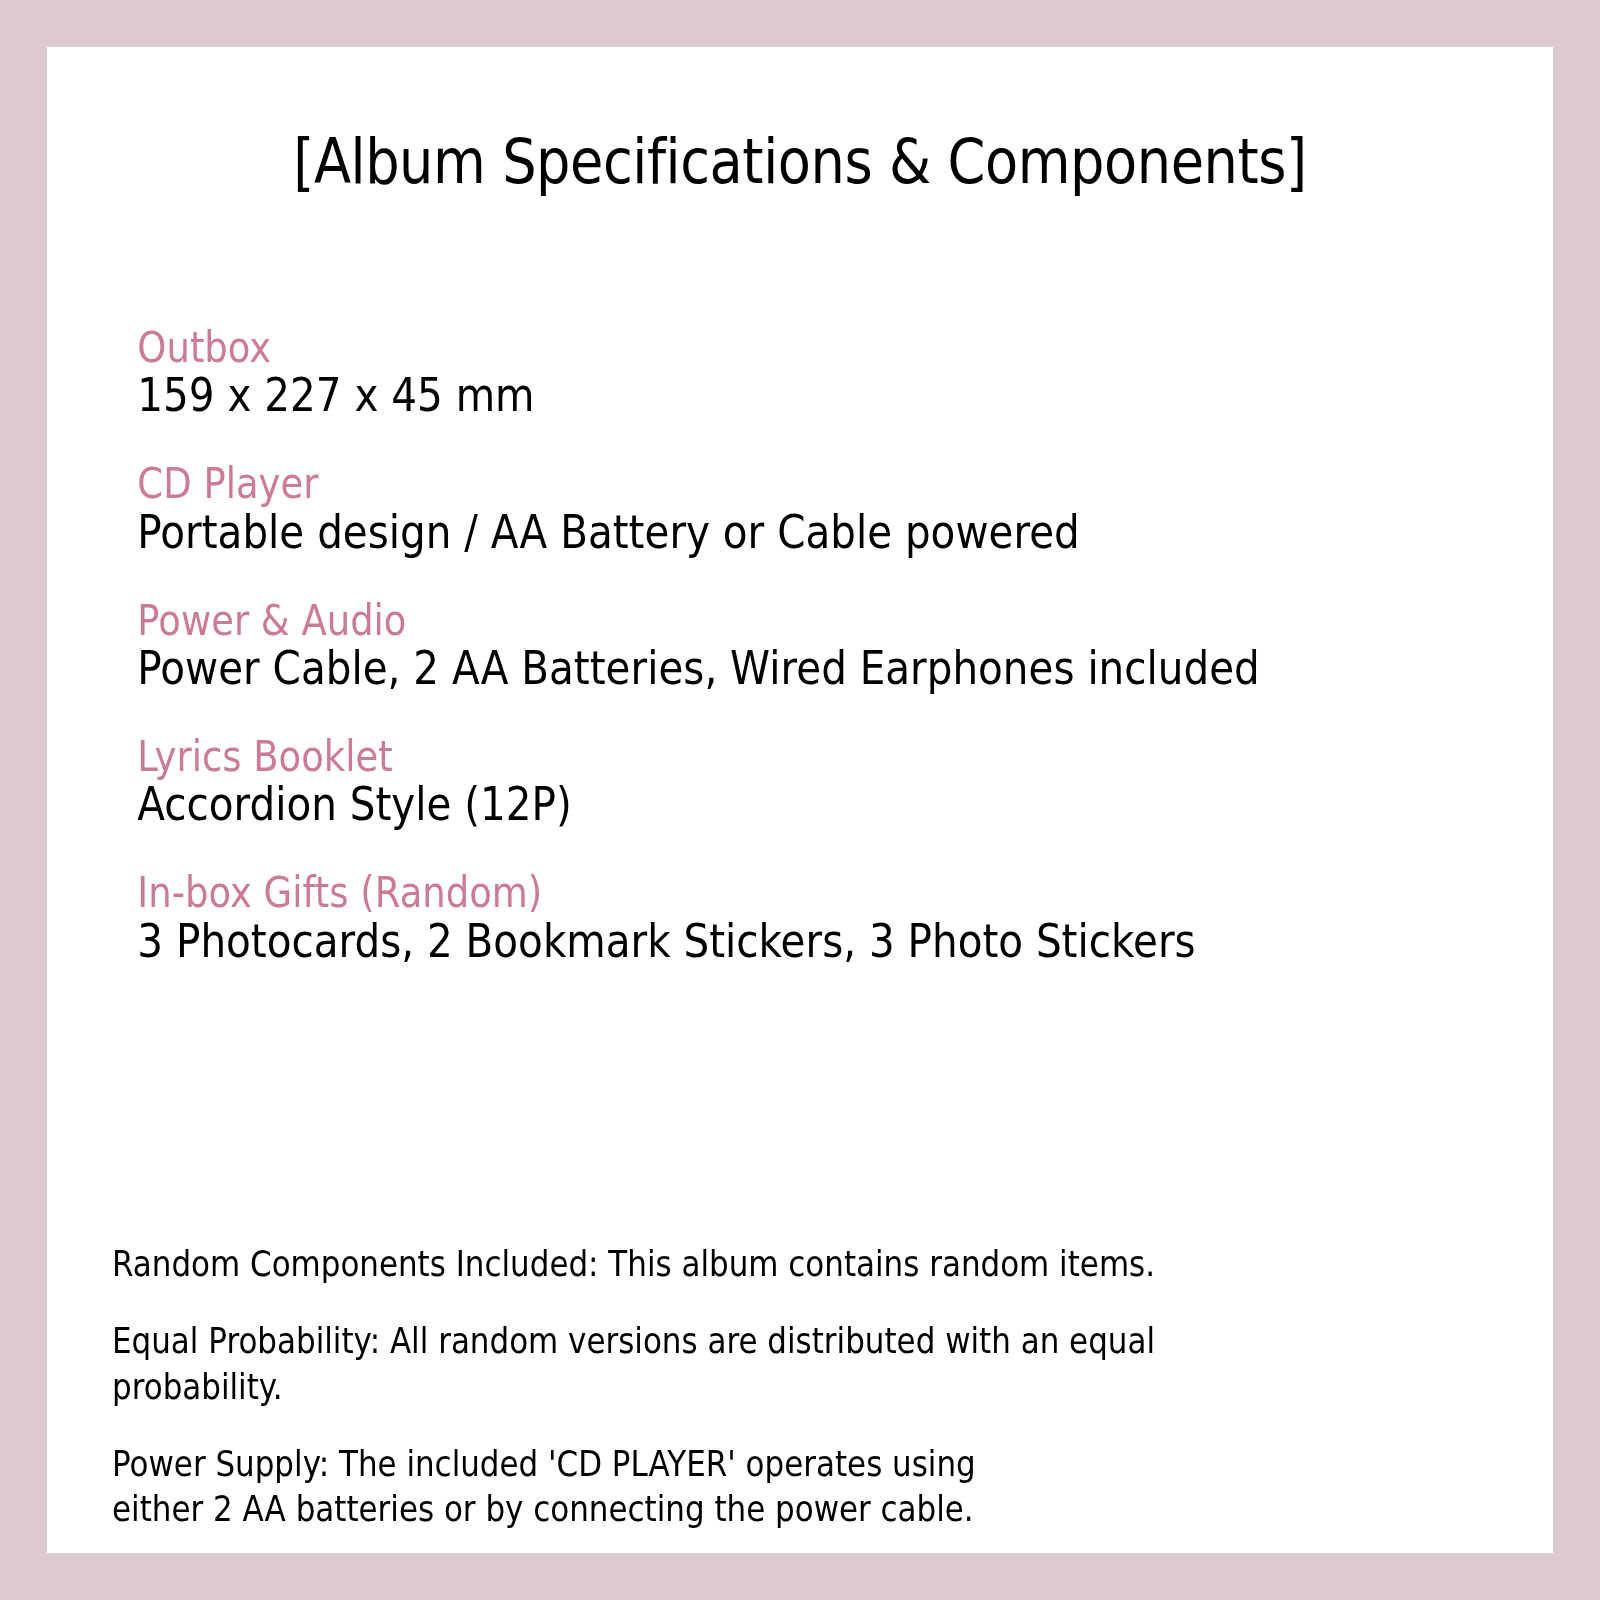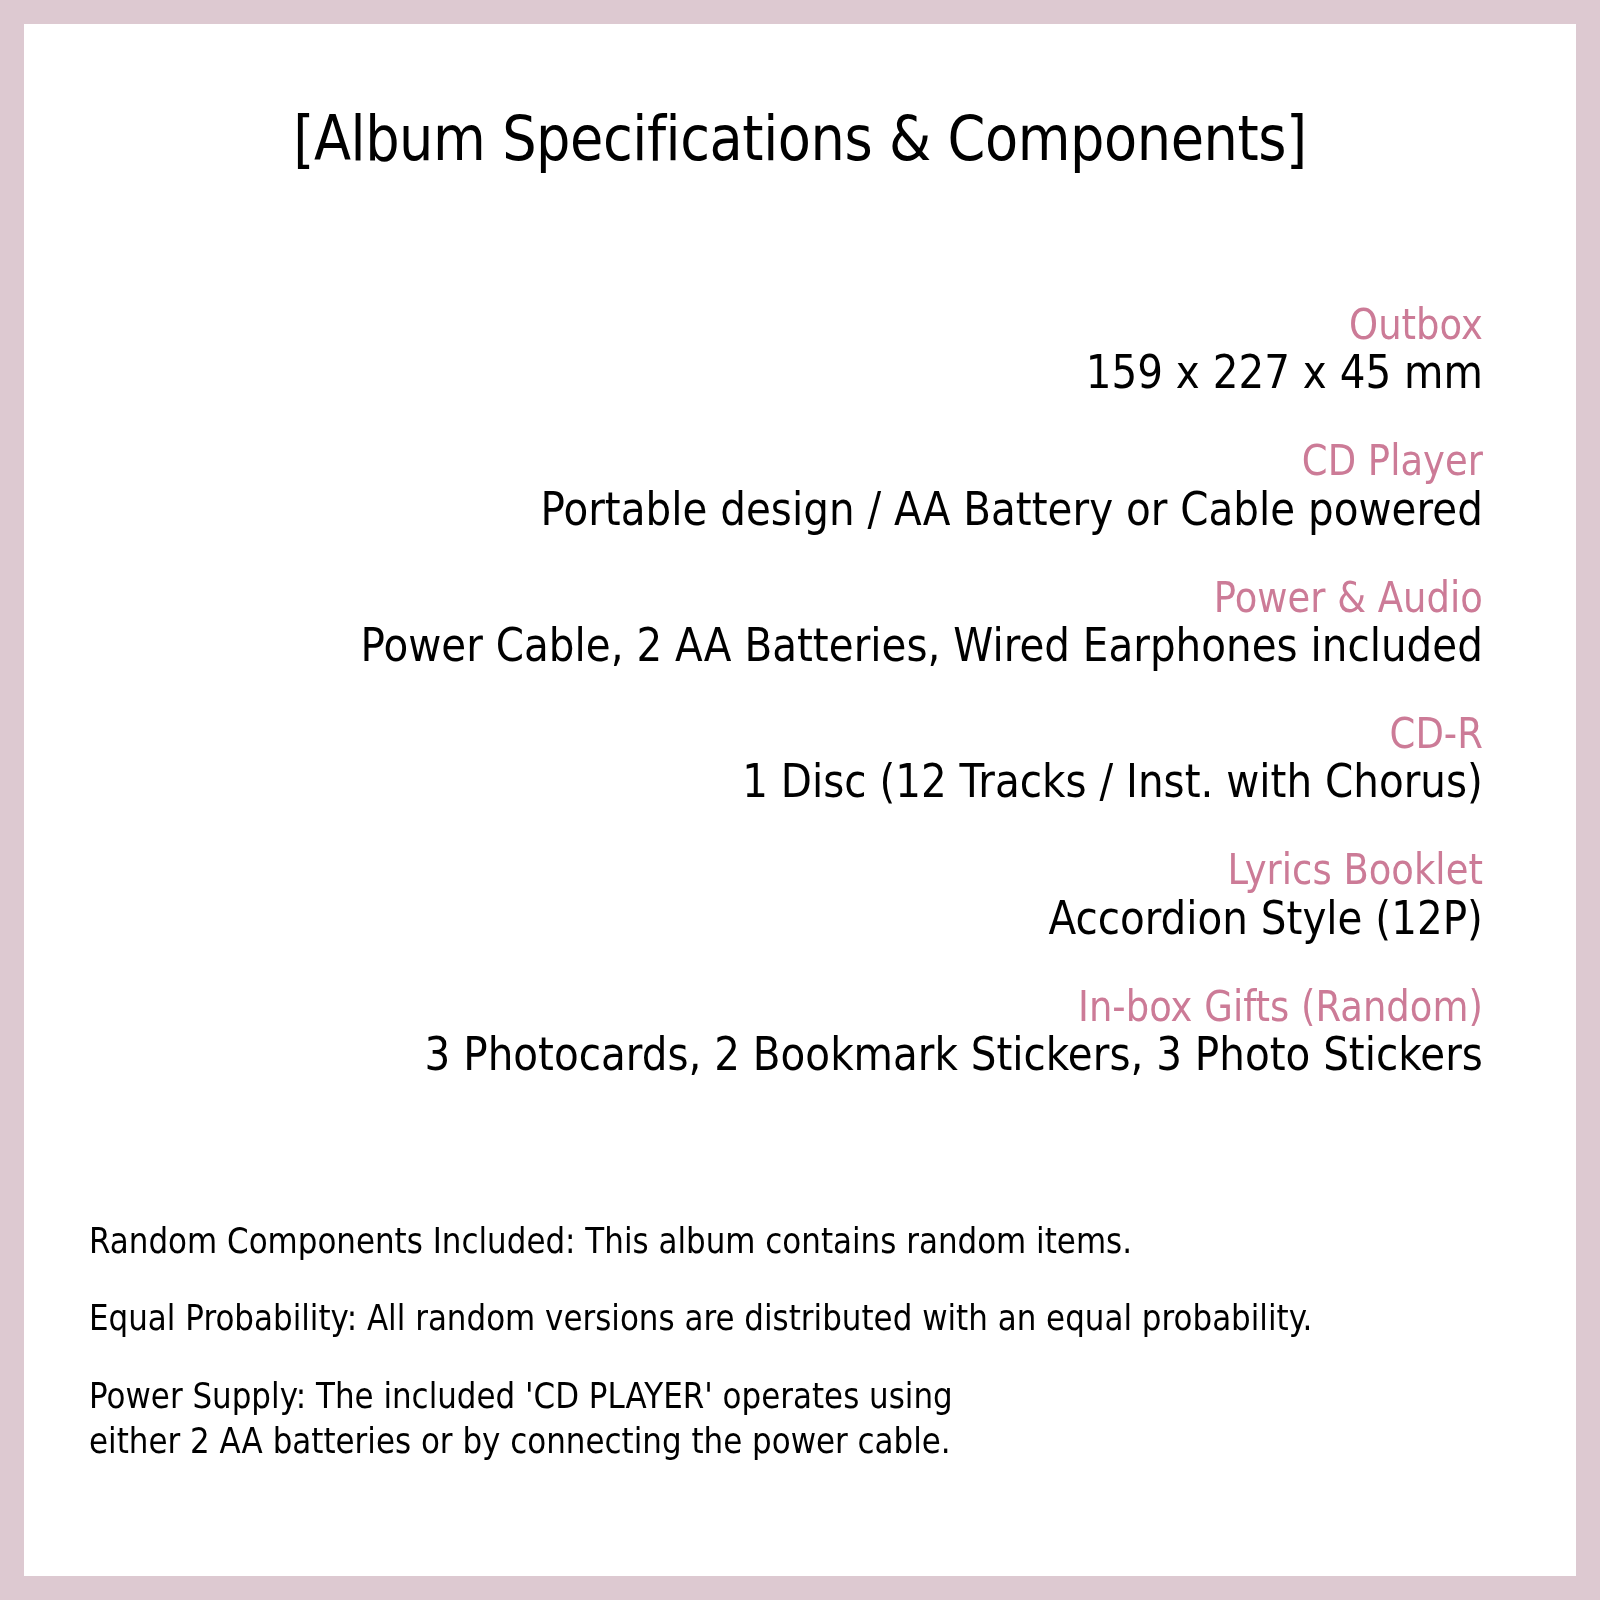--- a/index.html
+++ b/index.html
@@ -13,21 +13,21 @@
     font-family: "Liberation Sans", sans-serif;
     overflow: hidden;
   }
   .frame {
     position: absolute;
     left: 0; top: 0;
     width: 1600px;
     height: 1600px;
     background: #ddc9d1;
     box-sizing: border-box;
-    padding: 24px;
+    padding: 47px;
   }
   .panel {
     position: relative;
     width: 100%;
     height: 100%;
     background: #ffffff;
     box-sizing: border-box;
     overflow: hidden;
   }
 
@@ -50,21 +50,21 @@
 
   
   .spec-list {
     position: absolute;
     left: 0;
     top: 278px;
     width: 100%;
   }
   .spec-block {
     width: 100%;
-    text-align: right;
+    text-align: left;
     margin-bottom: 39px;
   }
   .spec-block:last-child { margin-bottom: 15px; }
 
   .spec-heading {
     display: block;
     font-family: "DejaVu Sans", sans-serif;
     font-size: 42px;
     font-weight: 400;
     color: #cc7b97;
@@ -124,24 +124,20 @@
       <div class="spec-block">
         <span class="spec-heading">CD Player</span>
         <span class="spec-value">Portable design / AA Battery or Cable powered</span>
       </div>
 
       <div class="spec-block">
         <span class="spec-heading">Power &amp; Audio</span>
         <span class="spec-value">Power Cable, 2 AA Batteries, Wired Earphones included</span>
       </div>
 
-      <div class="spec-block">
-        <span class="spec-heading">CD-R</span>
-        <span class="spec-value">1 Disc (12 Tracks / Inst. with Chorus)</span>
-      </div>
 
       <div class="spec-block">
         <span class="spec-heading">Lyrics Booklet</span>
         <span class="spec-value">Accordion Style (12P)</span>
       </div>
 
       <div class="spec-block">
         <span class="spec-heading">In-box Gifts (Random)</span>
         <span class="spec-value">3 Photocards, 2 Bookmark Stickers, 3 Photo Stickers</span>
       </div>

